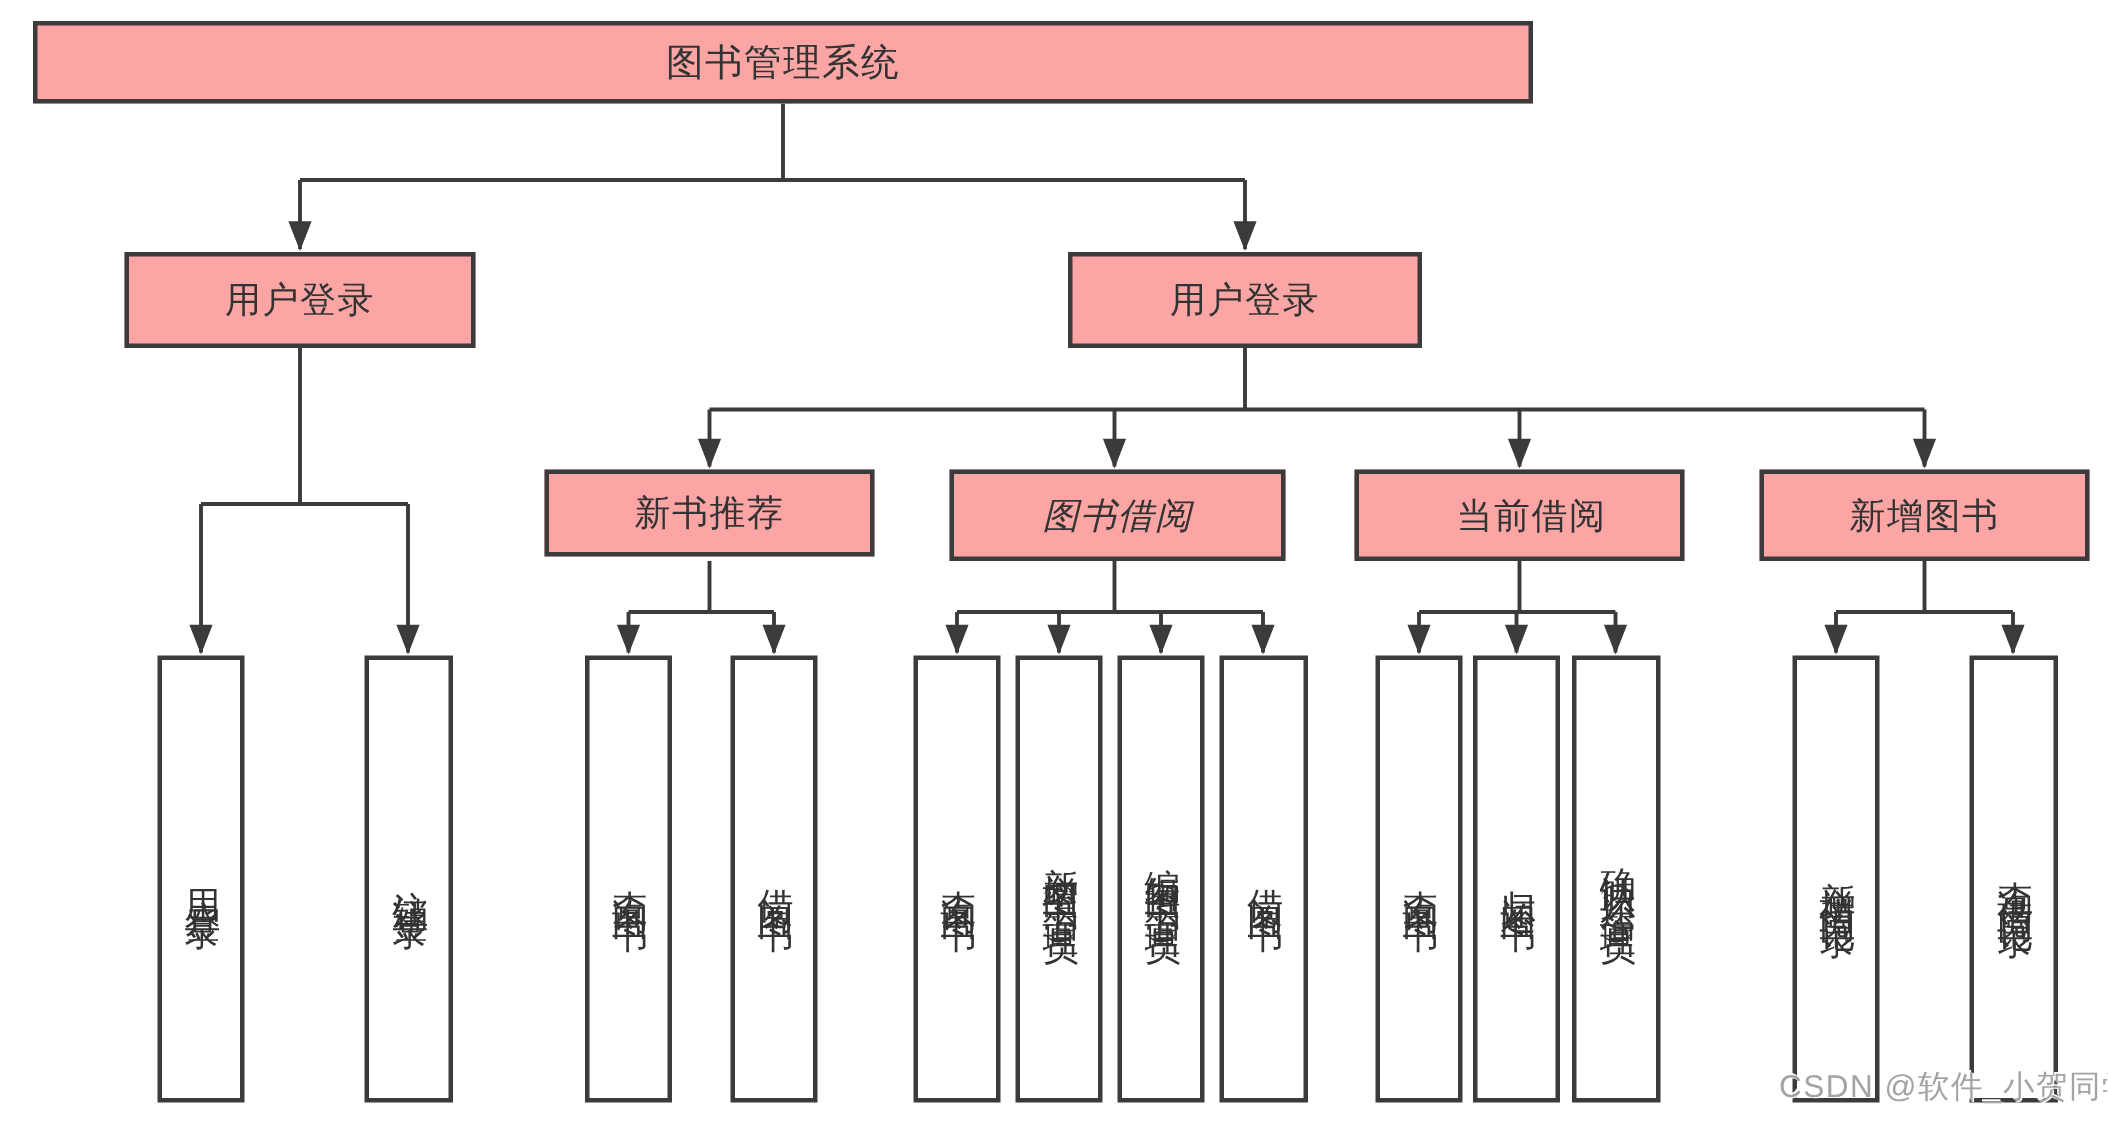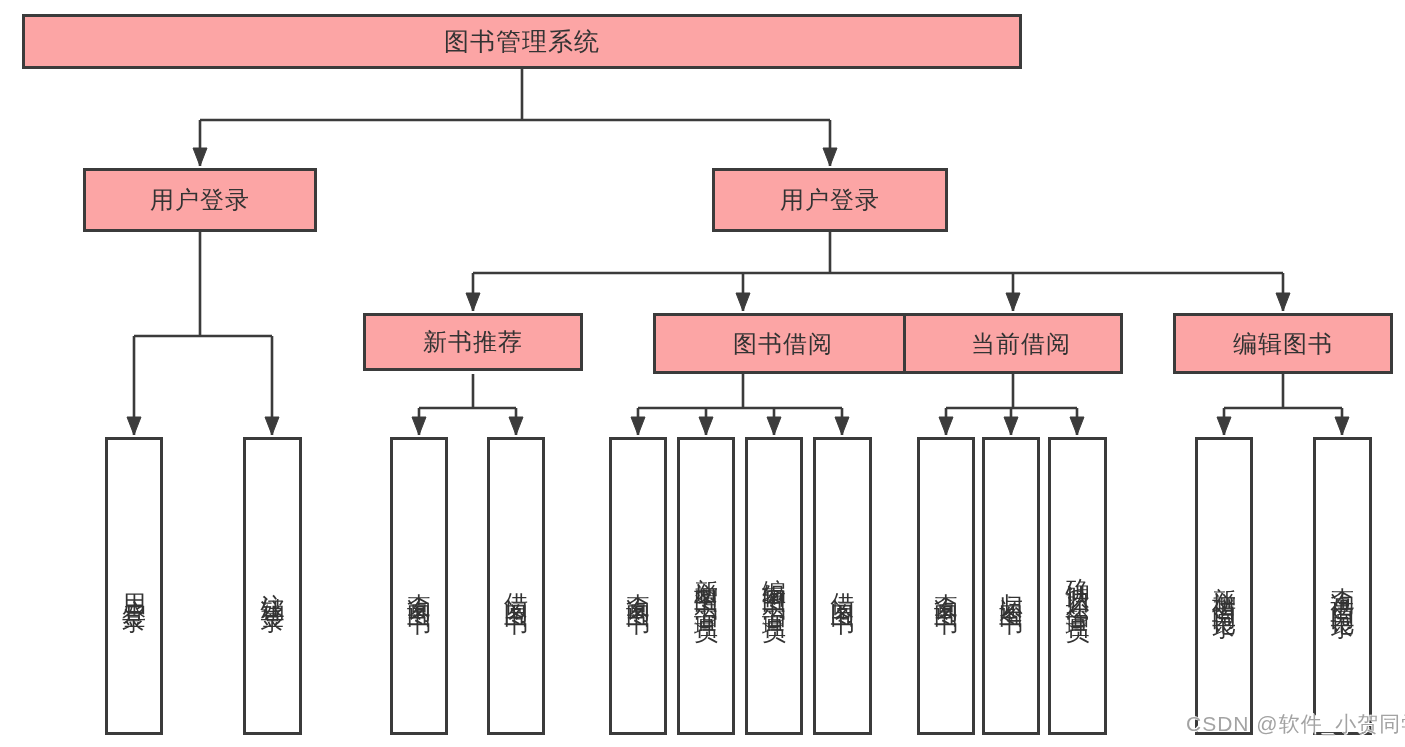--- a/index.html
+++ b/index.html
@@ -105,23 +105,23 @@
       <path d="M1342,408 V435" marker-end="url(#arrowhead)"></path>
     </g>
   </svg>
 
   <div class="box root" style="left:22px; top:14px; width:1000px; height:55px;">图书管理系统</div>
 
   <div class="box" style="left:83px; top:168px; width:234px; height:64px;">用户登录</div>
   <div class="box" style="left:712px; top:168px; width:236px; height:64px;">用户登录</div>
 
   <div class="box" style="left:363px; top:313px; width:220px; height:58px;">新书推荐</div>
-  <div class="box" style="left:653px; top:313px; width:260px; height:61px;">图书借阅</div>
+  <div class="box" style="left:633px; top:313px; width:224px; height:61px;font-style:italic;">图书借阅</div>
   <div class="box" style="left:903px; top:313px; width:220px; height:61px;padding-left:16px;">当前借阅</div>
-  <div class="box" style="left:1173px; top:313px; width:220px; height:61px;">编辑图书</div>
+  <div class="box" style="left:1173px; top:313px; width:220px; height:61px;">新增图书</div>
 
   <div class="vbox" style="left:105px; top:437px; width:58px; height:298px;">用户登录</div>
   <div class="vbox" style="left:243px; top:437px; width:59px; height:298px;">注销登录</div>
 
   <div class="vbox" style="left:390px; top:437px; width:58px; height:298px;">查询图书</div>
   <div class="vbox" style="left:487px; top:437px; width:58px; height:298px;">借阅图书</div>
 
   <div class="vbox" style="left:609px; top:437px; width:58px; height:298px;">查询图书</div>
   <div class="vbox" style="left:677px; top:437px; width:58px; height:298px;">新增图书（管理员）</div>
   <div class="vbox" style="left:745px; top:437px; width:58px; height:298px;">编辑图书（管理员）</div>

